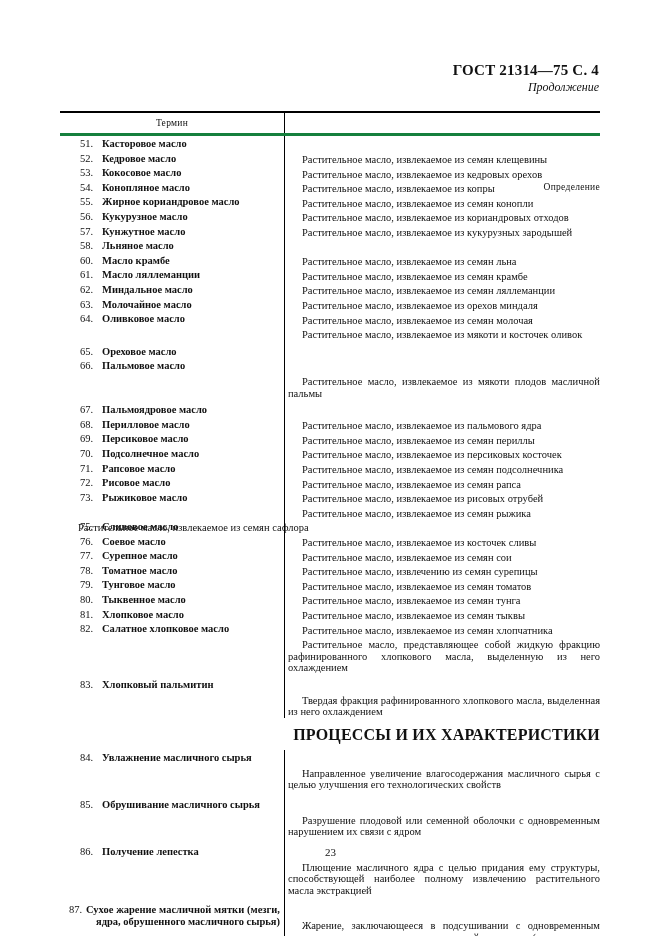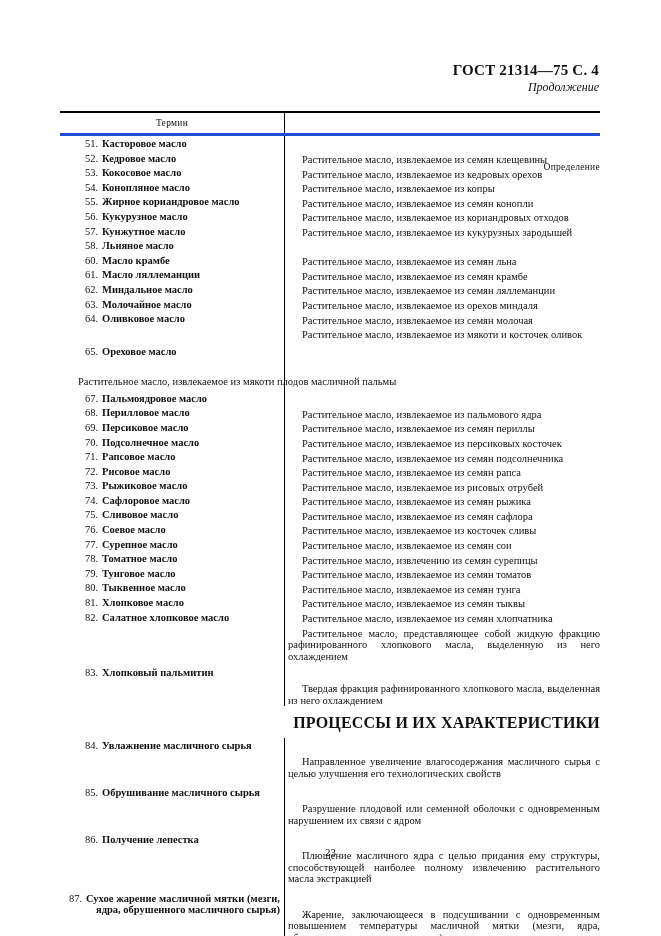--- a/index.html
+++ b/index.html
@@ -14,33 +14,33 @@
   }
   .continuation {
     position: absolute; right: 62px; top: 80px;
     font-style: italic; font-size: 12px;
   }
   .table {
     position: absolute; left: 60px; top: 111px; width: 540px;
   }
   .thead {
     display: flex; height: 20px;
-    border-top: 2px solid #000; border-bottom: 3px solid #1d4ed8;
-    font-size: 9.5px; letter-spacing: 0.3px;
+    border-top: 2px solid #000; border-bottom: 3px solid #15803d;
+    font-size: 9.5px; letter-spacing: 0.3px; flex-direction: column;
   }
   .thead .c1 { width: 224px; text-align: center; line-height: 20px; border-right: 1px solid #000; }
   .thead .c2 { flex: 1; text-align: right; line-height: 20px; margin-top: 44px; }
   .rows { position: relative; }
   .rows::before {
     content: ""; position: absolute; left: 224px; top: 0; bottom: 0;
     border-left: 1px solid #000;
   }
   .row { display: flex; font-size: 10.5px; line-height: 11.5px; }
   .row .term { width: 224px; box-sizing: border-box; padding-left: 20px; padding-top: 2px; }
-  .row .term .num { display: inline-block; width: 18px; text-align: right; margin-right: 4px; }
+  .row .term .num { display: inline-block; width: 18px; margin-right: 4px; }
   .row .term .name { font-weight: bold; text-align: right; }
   .row .def {
     flex: 1; padding-left: 4px; padding-top: 18px; text-indent: 14px; text-align: justify;
   }
   .row.single { height: 14.6px; }
   .row.multi { margin-bottom: 3px; }
   .section-title {
     text-align: right; font-weight: bold; font-size: 16px;
     padding: 5px 0 6px 0; letter-spacing: 0.2px;
   }
@@ -118,20 +118,21 @@
         <div class="def">Растительное масло, извлекаемое из семян молочая</div>
       </div>
       <div class="row  multi">
         <div class="term"><span class="num">64.</span><span class="name">Оливковое масло</span></div>
         <div class="def">Растительное масло, извлекаемое из мякоти и косточек оливок</div>
       </div>
       <div class="row  single">
         <div class="term"><span class="num">65.</span><span class="name">Ореховое масло</span></div>
       </div>
       <div class="row  multi">
+        <div class="term"><span class="num">66.</span><span class="name">Пальмовое масло</span></div>
         <div class="def">Растительное масло, извлекаемое из мякоти плодов масличной пальмы</div>
       </div>
       <div class="row  single">
         <div class="term"><span class="num">67.</span><span class="name">Пальмоядровое масло</span></div>
         <div class="def">Растительное масло, извлекаемое из пальмового ядра</div>
       </div>
       <div class="row  single">
         <div class="term"><span class="num">68.</span><span class="name">Перилловое масло</span></div>
         <div class="def">Растительное масло, извлекаемое из семян периллы</div>
       </div>
@@ -149,21 +150,20 @@
       </div>
       <div class="row  single">
         <div class="term"><span class="num">72.</span><span class="name">Рисовое масло</span></div>
         <div class="def">Растительное масло, извлекаемое из рисовых отрубей</div>
       </div>
       <div class="row  single">
         <div class="term"><span class="num">73.</span><span class="name">Рыжиковое масло</span></div>
         <div class="def">Растительное масло, извлекаемое из семян рыжика</div>
       </div>
       <div class="row  single">
-        <div class="term"><span class="num">74.</span><span class="name">Сафлоровое масло</span></div>
         <div class="def">Растительное масло, извлекаемое из семян сафлора</div>
       </div>
       <div class="row  single">
         <div class="term"><span class="num">75.</span><span class="name">Сливовое масло</span></div>
         <div class="def">Растительное масло, извлекаемое из косточек сливы</div>
       </div>
       <div class="row  single">
         <div class="term"><span class="num">76.</span><span class="name">Соевое масло</span></div>
         <div class="def">Растительное масло, извлекаемое из семян сои</div>
       </div>

